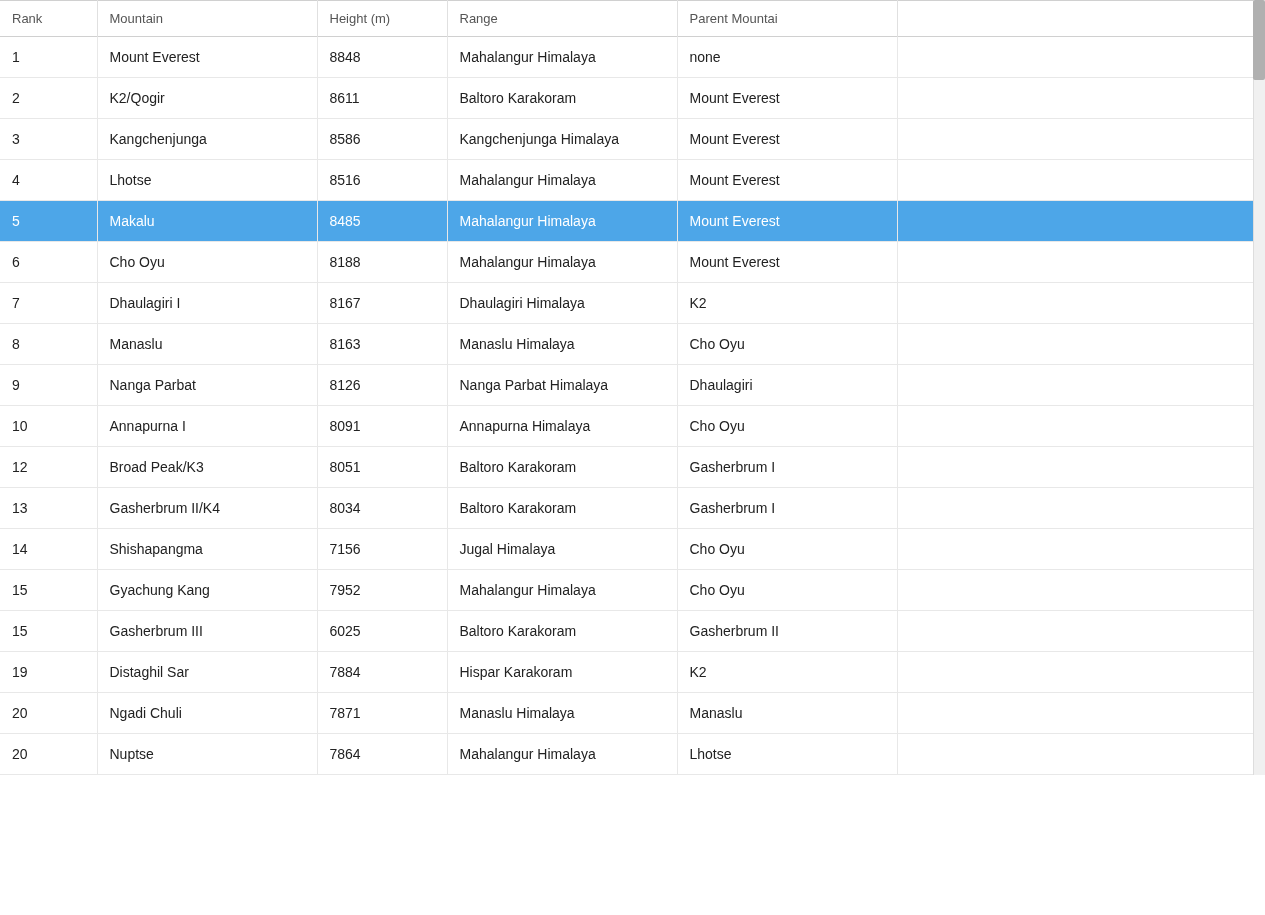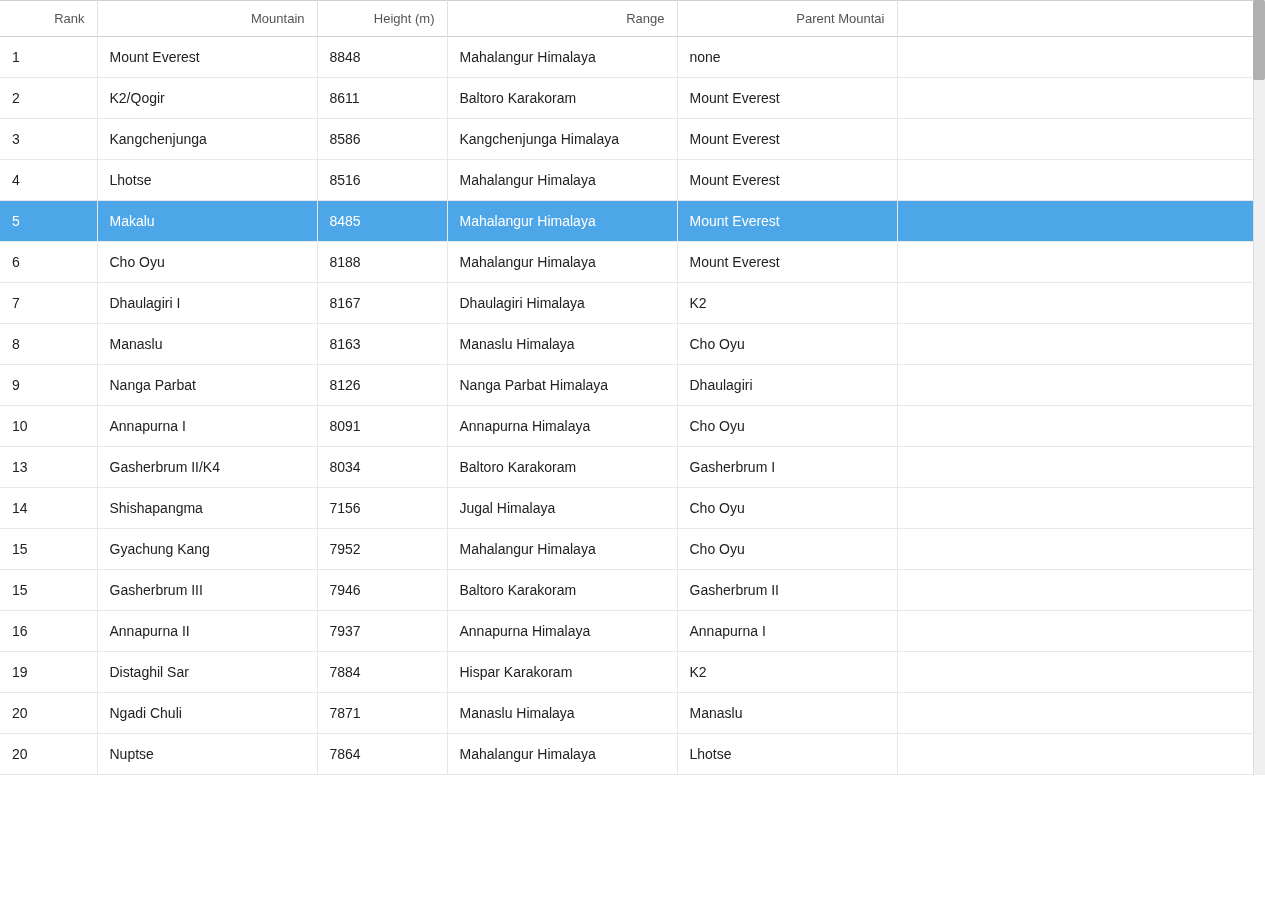--- a/index.html
+++ b/index.html
@@ -35,21 +35,21 @@
     colgroup col:nth-child(5) { width: 220px; }
     colgroup col:nth-child(6) { width: 368px; }
 
     thead tr {
       border-bottom: 1px solid #d0d0d0;
       border-top: 1px solid #d0d0d0;
     }
 
     thead th {
       padding: 10px 12px;
-      text-align: right;
+      text-align: left;
       font-weight: 400;
       color: #555;
       font-size: 13px;
       background: #fff;
       border-right: 1px solid #e0e0e0;
       white-space: nowrap;
       overflow: hidden;
     }
 
     thead th:last-child {
@@ -195,20 +195,28 @@
         </tr>
         <tr>
           <td>10</td>
           <td>Annapurna I</td>
           <td>8091</td>
           <td>Annapurna Himalaya</td>
           <td>Cho Oyu</td>
           <td></td>
         </tr>
         <tr>
+          <td>12</td>
+          <td>Broad Peak/K3</td>
+          <td>8051</td>
+          <td>Baltoro Karakoram</td>
+          <td>Gasherbrum I</td>
+          <td></td>
+        </tr>
+        <tr>
           <td>13</td>
           <td>Gasherbrum II/K4</td>
           <td>8034</td>
           <td>Baltoro Karakoram</td>
           <td>Gasherbrum I</td>
           <td></td>
         </tr>
         <tr>
           <td>14</td>
           <td>Shishapangma</td>
@@ -221,31 +229,23 @@
           <td>15</td>
           <td>Gyachung Kang</td>
           <td>7952</td>
           <td>Mahalangur Himalaya</td>
           <td>Cho Oyu</td>
           <td></td>
         </tr>
         <tr>
           <td>15</td>
           <td>Gasherbrum III</td>
-          <td>7946</td>
+          <td>6025</td>
           <td>Baltoro Karakoram</td>
           <td>Gasherbrum II</td>
-          <td></td>
-        </tr>
-        <tr>
-          <td>16</td>
-          <td>Annapurna II</td>
-          <td>7937</td>
-          <td>Annapurna Himalaya</td>
-          <td>Annapurna I</td>
           <td></td>
         </tr>
         <tr>
           <td>19</td>
           <td>Distaghil Sar</td>
           <td>7884</td>
           <td>Hispar Karakoram</td>
           <td>K2</td>
           <td></td>
         </tr>

